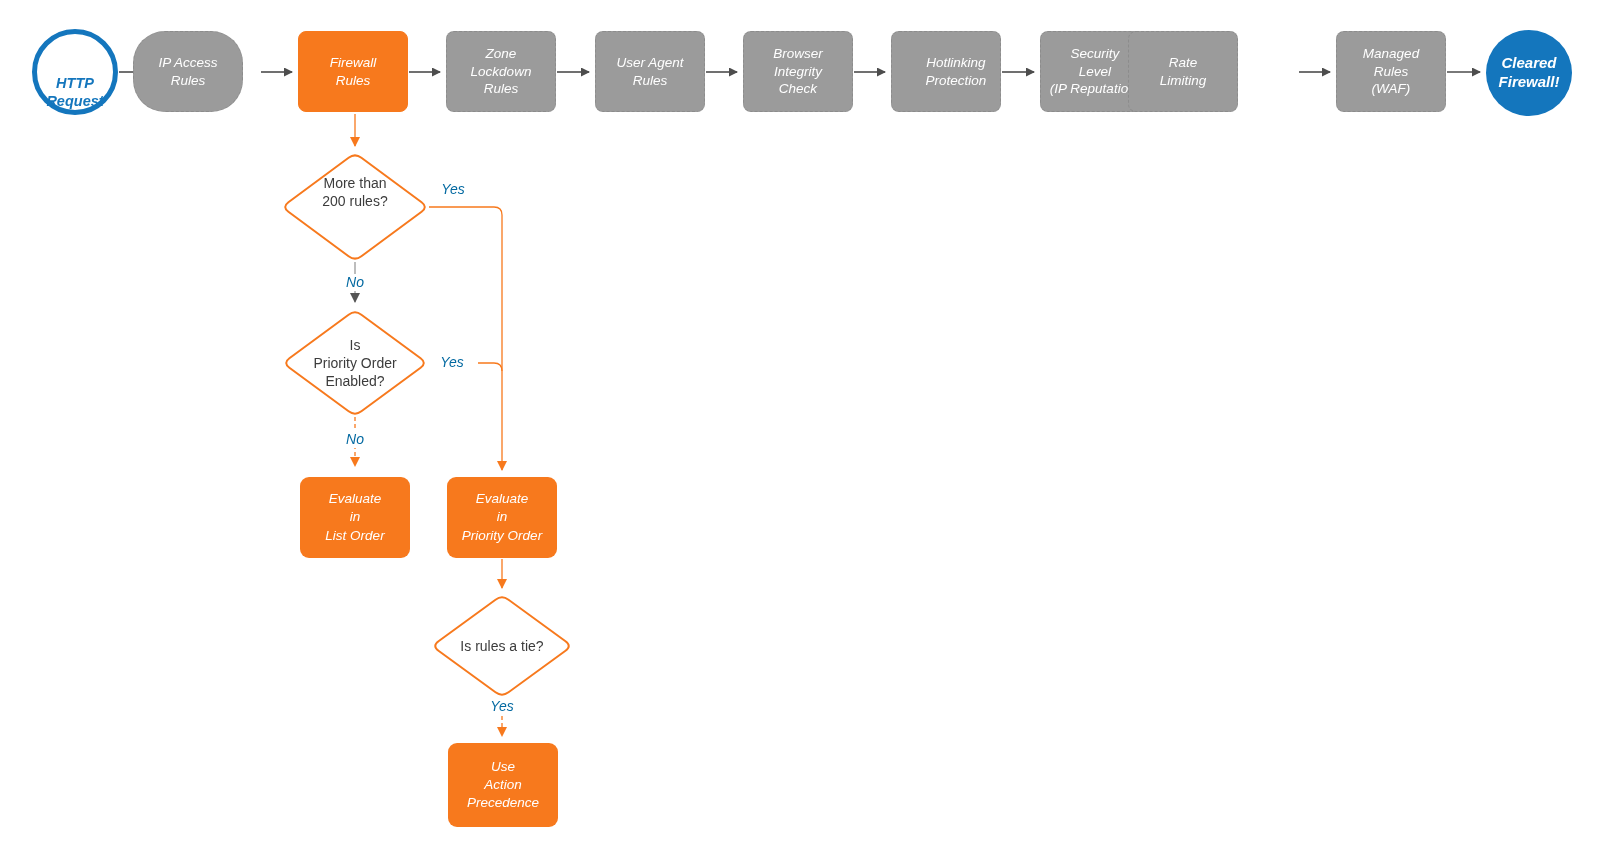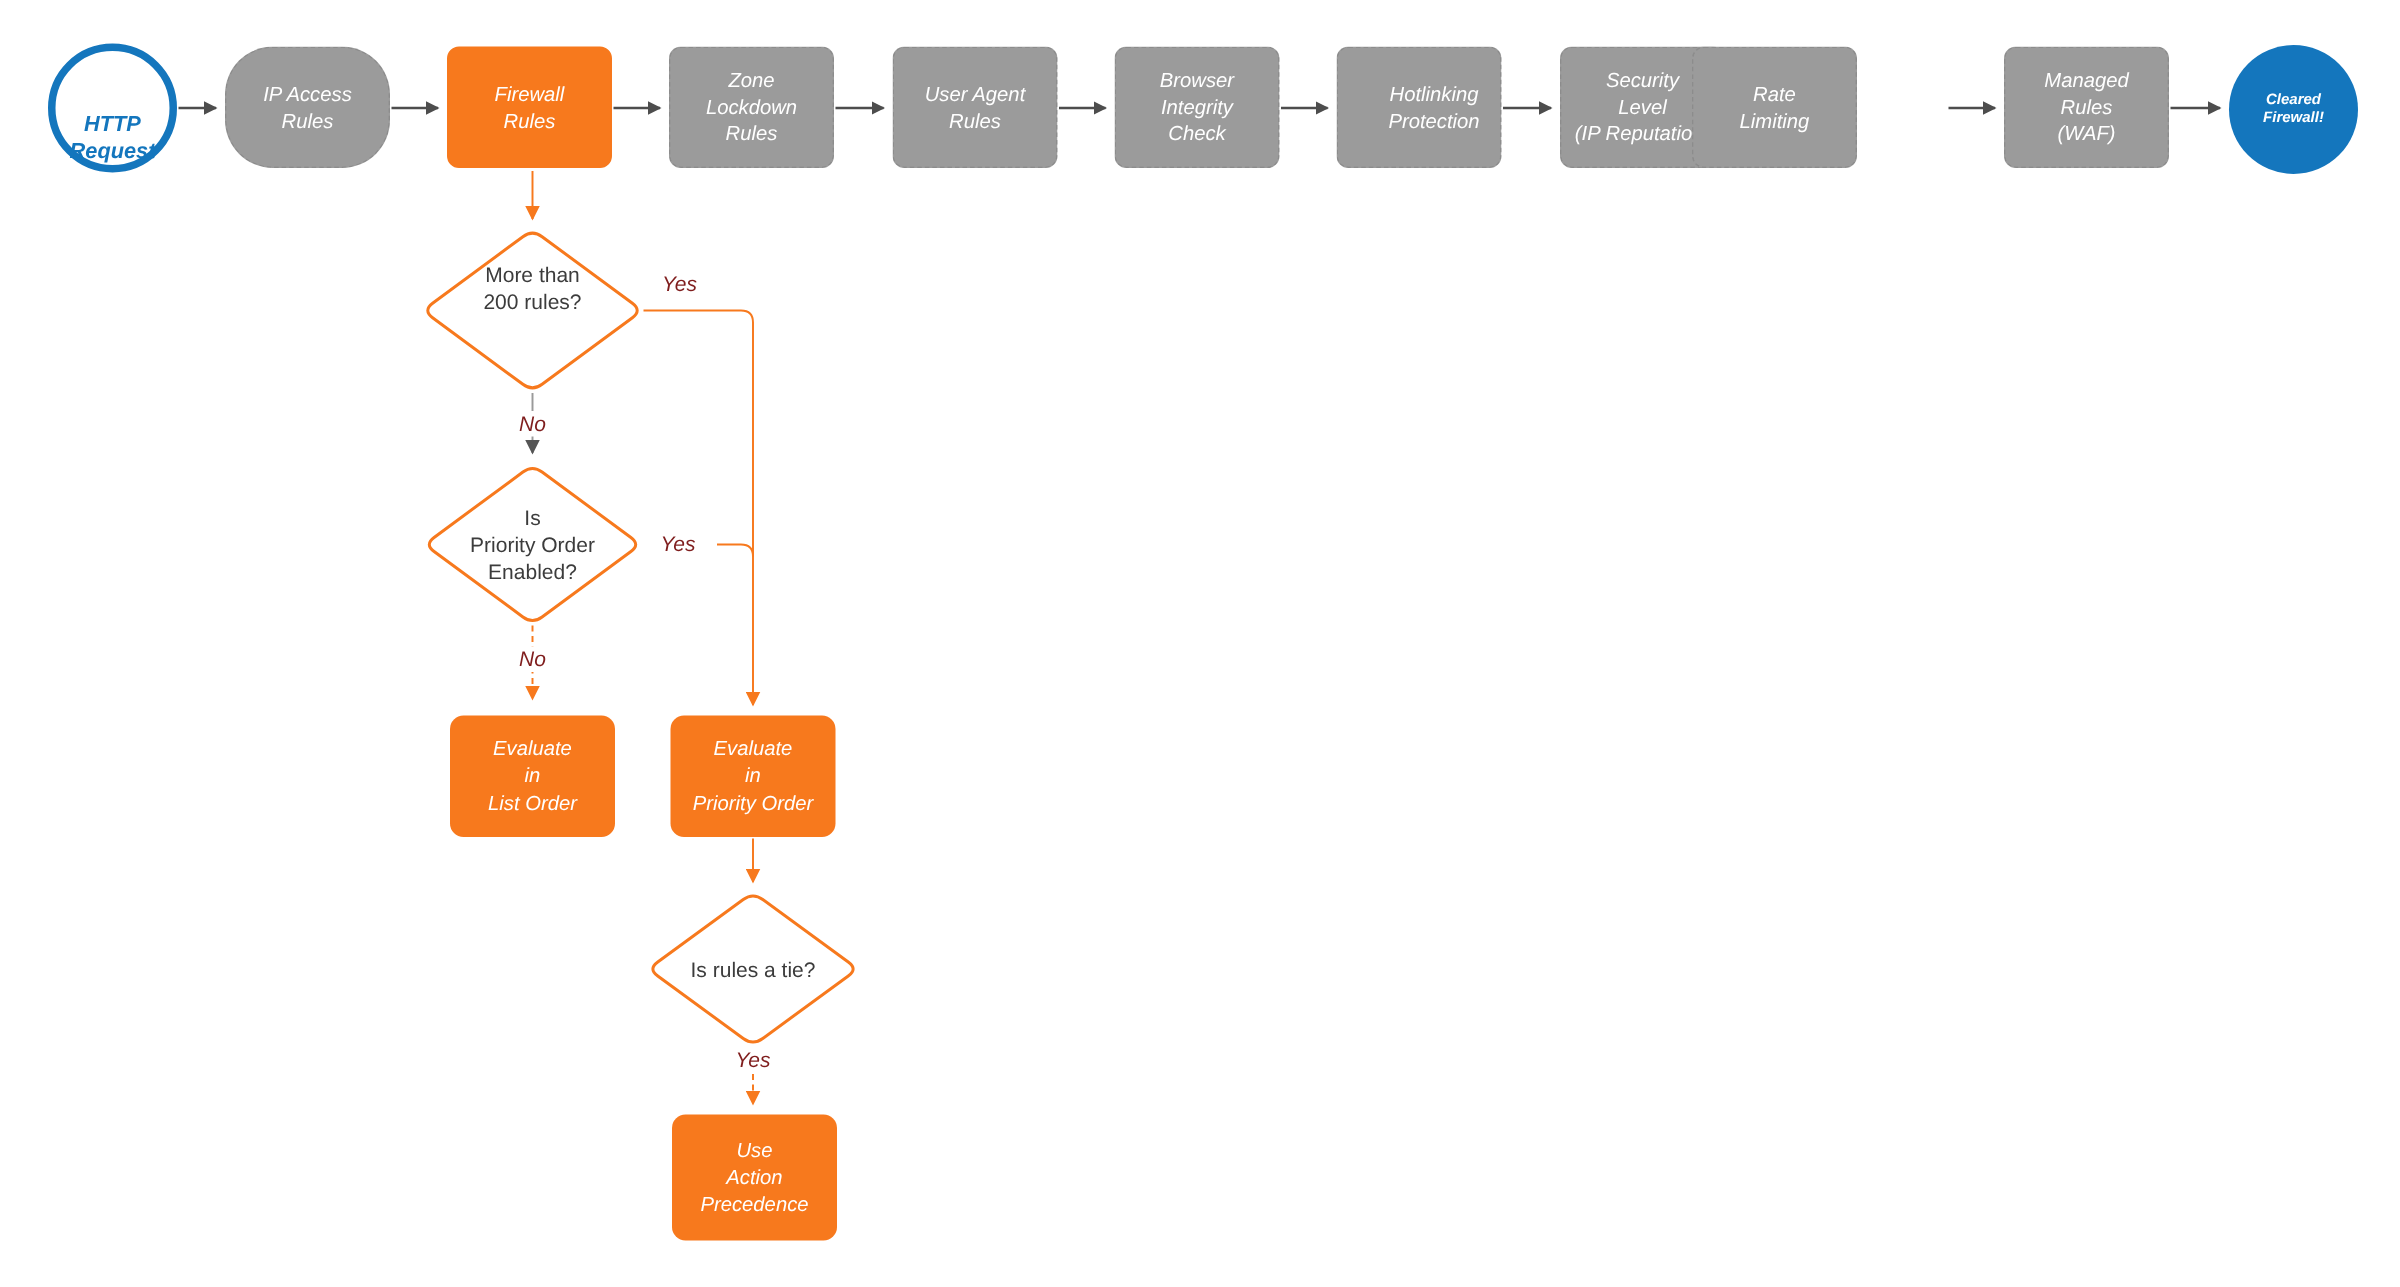--- a/index.html
+++ b/index.html
@@ -25,35 +25,35 @@
   #ah-dark path{fill:#555;}
   #ah-orange path{fill:var(--orange);}
 
   .node{position:absolute;display:flex;align-items:center;justify-content:center;
         text-align:center;box-sizing:border-box;}
   .label{white-space:pre-line;}
 
   .terminal{width:86px;height:86px;border-radius:50%;font-weight:bold;font-style:italic;
             font-size:14.5px;line-height:1.25;}
   .terminal.start{background:#fff;border:5px solid var(--blue);color:var(--blue);align-items:flex-end;}
-  .terminal.end{background:var(--blue);color:#fff;font-size:10px;}
+  .terminal.end{background:var(--blue);color:#fff;font-size:15px;}
 
   .process{width:110px;height:81px;top:31px;border-radius:8px;background:var(--gray);
            border:1px dashed #8C8C8C;color:#fff;font-style:italic;font-size:13.5px;line-height:1.3;}
   .process.orange{background:var(--orange);border:1px solid var(--orange);}
 
   .action{position:absolute;width:110px;border-radius:9px;background:var(--orange);
           display:flex;align-items:center;justify-content:center;text-align:center;
           color:#fff;font-style:italic;font-size:13.5px;line-height:1.35;box-sizing:border-box;}
 
   .diamondText{position:absolute;display:flex;align-items:center;justify-content:center;
                text-align:center;color:var(--ink);font-size:14px;line-height:1.3;}
 
   .edgeLabel{position:absolute;width:52px;text-align:center;font-style:italic;
-             font-size:14px;color:#7f1d1d;background:#fff;line-height:1.2;}
+             font-size:14px;color:#0369a1;background:#fff;line-height:1.2;}
 </style>
 </head>
 <body>
 
 <div class="canvas">
 
   <svg viewBox="0 0 1600 858">
     <defs>
       <marker id="ah-gray" markerWidth="9" markerHeight="9" refX="8" refY="4.5" orient="auto" markerUnits="userSpaceOnUse">
         <path d="M0 0 L9 4.5 L0 9 Z"></path>
@@ -92,21 +92,21 @@
 
   <div class="node terminal start" style="left:32px;top:29px;">
     <span class="label">HTTP
 Request</span>
   </div>
   <div class="node terminal end" style="left:1486px;top:30px;">
     <span class="label">Cleared
 Firewall!</span>
   </div>
 
-  <div class="node process" style="left:150px;border-radius:32px;">
+  <div class="node process" style="left:133px;border-radius:32px;">
     <span class="label">IP Access
 Rules</span>
   </div>
   <div class="node process orange" style="left:298px;">
     <span class="label">Firewall
 Rules</span>
   </div>
   <div class="node process" style="left:446px;">
     <span class="label">Zone
 Lockdown

